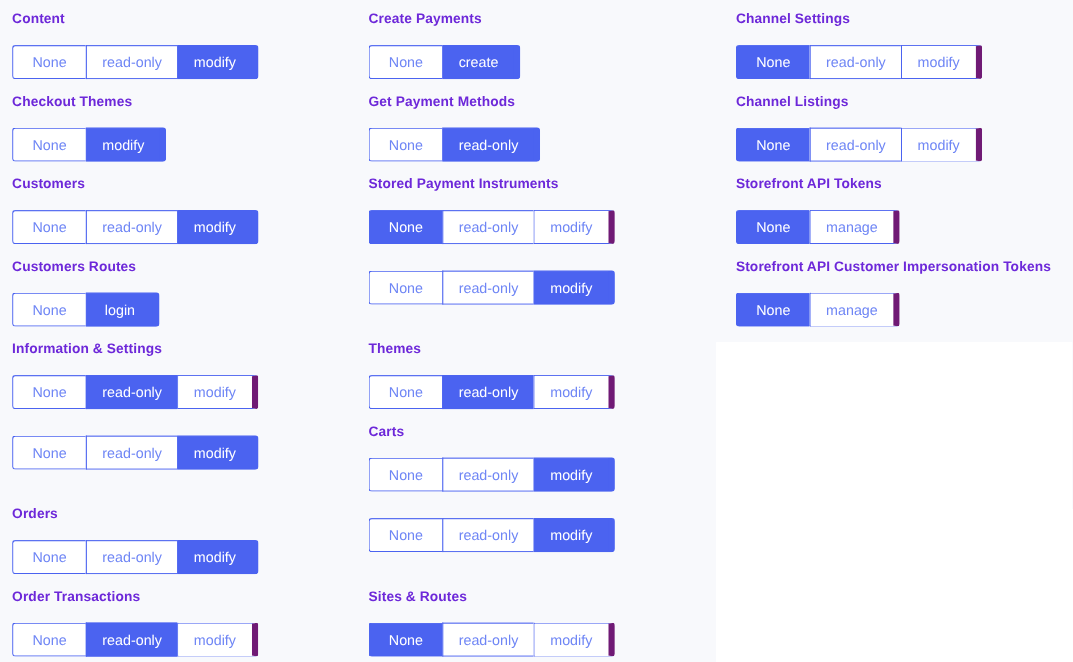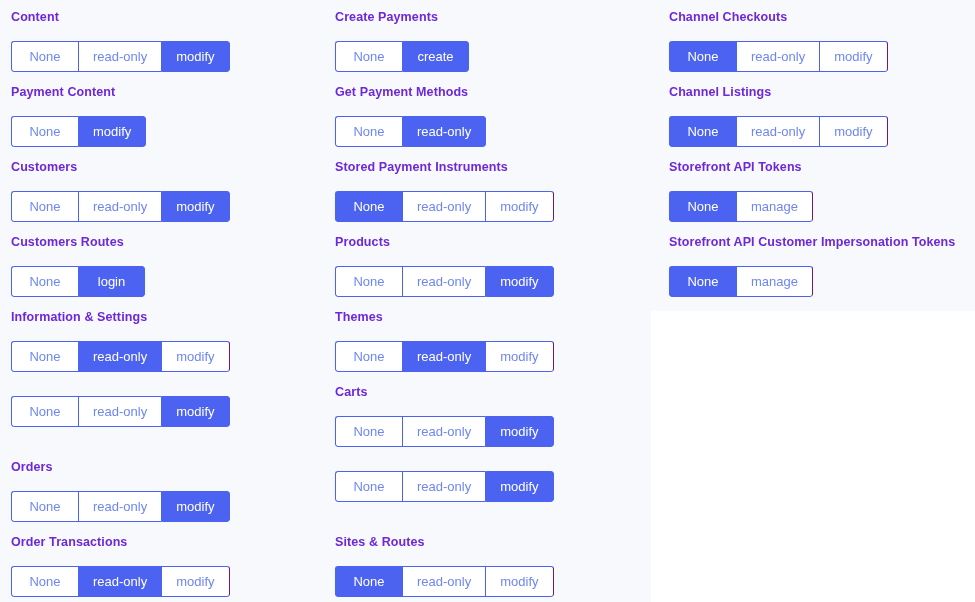--- a/index.html
+++ b/index.html
@@ -78,21 +78,21 @@
     font-family: "Liberation Sans", "DejaVu Sans", sans-serif;
     font-size: 13px;
     line-height: 29px;
     text-align: center;
     cursor: pointer;
     white-space: nowrap;
     user-select: none;
     display: inline-block;
   }
   .seg-btn:last-child {
-    border-right: 1px solid #701a75;
+    border-right: 6px solid #701a75;
     margin-top: 12px;
   }
   .seg-btn.is-selected {
     background: #4b63f0;
     color: #ffffff;
     border-color: #4b63f0;
   }
   .seg-btn:first-child {
     border-top-left-radius: 3px;
     border-bottom-left-radius: 3px;
@@ -107,21 +107,21 @@
 
 <div id="white-panel"></div>
 
 <div id="scopes-grid">
     <div class="scope-col col-0">
       <div class="scope-row"><div class="scope-label">Content</div><div class="btn-group" role="group">
           <button type="button" class="seg-btn" aria-pressed="false">None</button>
           <button type="button" class="seg-btn" aria-pressed="false">read-only</button>
           <button type="button" class="seg-btn is-selected" aria-pressed="true">modify</button>
         </div></div>
-      <div class="scope-row"><div class="scope-label">Payment Content</div><div class="btn-group" role="group">
+      <div class="scope-row"><div class="scope-label">Checkout Themes</div><div class="btn-group" role="group">
           <button type="button" class="seg-btn" aria-pressed="false">None</button>
           <button type="button" class="seg-btn is-selected" aria-pressed="true">modify</button>
         </div></div>
       <div class="scope-row"><div class="scope-label">Customers</div><div class="btn-group" role="group">
           <button type="button" class="seg-btn" aria-pressed="false">None</button>
           <button type="button" class="seg-btn" aria-pressed="false">read-only</button>
           <button type="button" class="seg-btn is-selected" aria-pressed="true">modify</button>
         </div></div>
       <div class="scope-row"><div class="scope-label">Customers Routes</div><div class="btn-group" role="group">
           <button type="button" class="seg-btn" aria-pressed="false">None</button>
@@ -155,21 +155,21 @@
         </div></div>
       <div class="scope-row"><div class="scope-label">Get Payment Methods</div><div class="btn-group" role="group">
           <button type="button" class="seg-btn" aria-pressed="false">None</button>
           <button type="button" class="seg-btn is-selected" aria-pressed="true">read-only</button>
         </div></div>
       <div class="scope-row"><div class="scope-label">Stored Payment Instruments</div><div class="btn-group" role="group">
           <button type="button" class="seg-btn is-selected" aria-pressed="true">None</button>
           <button type="button" class="seg-btn" aria-pressed="false">read-only</button>
           <button type="button" class="seg-btn" aria-pressed="false">modify</button>
         </div></div>
-      <div class="scope-row"><div class="scope-label">Products</div><div class="btn-group" role="group">
+      <div class="scope-row"><div class="btn-group" role="group">
           <button type="button" class="seg-btn" aria-pressed="false">None</button>
           <button type="button" class="seg-btn" aria-pressed="false">read-only</button>
           <button type="button" class="seg-btn is-selected" aria-pressed="true">modify</button>
         </div></div>
       <div class="scope-row"><div class="scope-label">Themes</div><div class="btn-group" role="group">
           <button type="button" class="seg-btn" aria-pressed="false">None</button>
           <button type="button" class="seg-btn is-selected" aria-pressed="true">read-only</button>
           <button type="button" class="seg-btn" aria-pressed="false">modify</button>
         </div></div>
       <div class="scope-row"><div class="scope-label">Carts</div><div class="btn-group" role="group">
@@ -182,21 +182,21 @@
           <button type="button" class="seg-btn" aria-pressed="false">read-only</button>
           <button type="button" class="seg-btn is-selected" aria-pressed="true">modify</button>
         </div></div>
       <div class="scope-row"><div class="scope-label">Sites &amp; Routes</div><div class="btn-group" role="group">
           <button type="button" class="seg-btn is-selected" aria-pressed="true">None</button>
           <button type="button" class="seg-btn" aria-pressed="false">read-only</button>
           <button type="button" class="seg-btn" aria-pressed="false">modify</button>
         </div></div>
     </div>
     <div class="scope-col col-2">
-      <div class="scope-row"><div class="scope-label">Channel Checkouts</div><div class="btn-group" role="group">
+      <div class="scope-row"><div class="scope-label">Channel Settings</div><div class="btn-group" role="group">
           <button type="button" class="seg-btn is-selected" aria-pressed="true">None</button>
           <button type="button" class="seg-btn" aria-pressed="false">read-only</button>
           <button type="button" class="seg-btn" aria-pressed="false">modify</button>
         </div></div>
       <div class="scope-row"><div class="scope-label">Channel Listings</div><div class="btn-group" role="group">
           <button type="button" class="seg-btn is-selected" aria-pressed="true">None</button>
           <button type="button" class="seg-btn" aria-pressed="false">read-only</button>
           <button type="button" class="seg-btn" aria-pressed="false">modify</button>
         </div></div>
       <div class="scope-row"><div class="scope-label">Storefront API Tokens</div><div class="btn-group" role="group">

